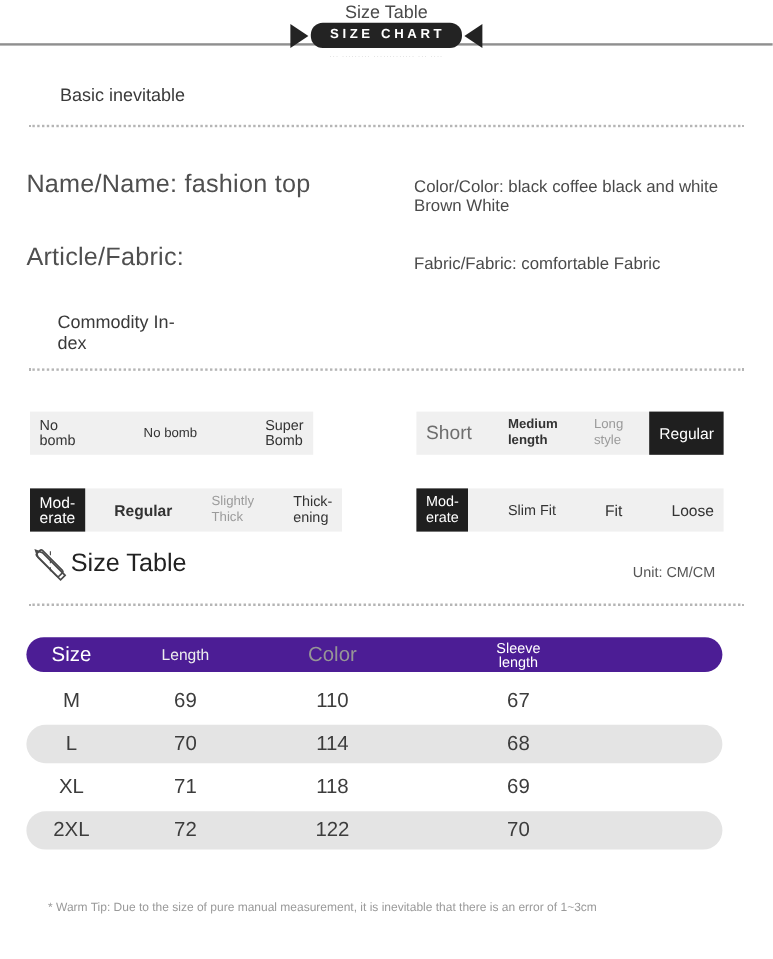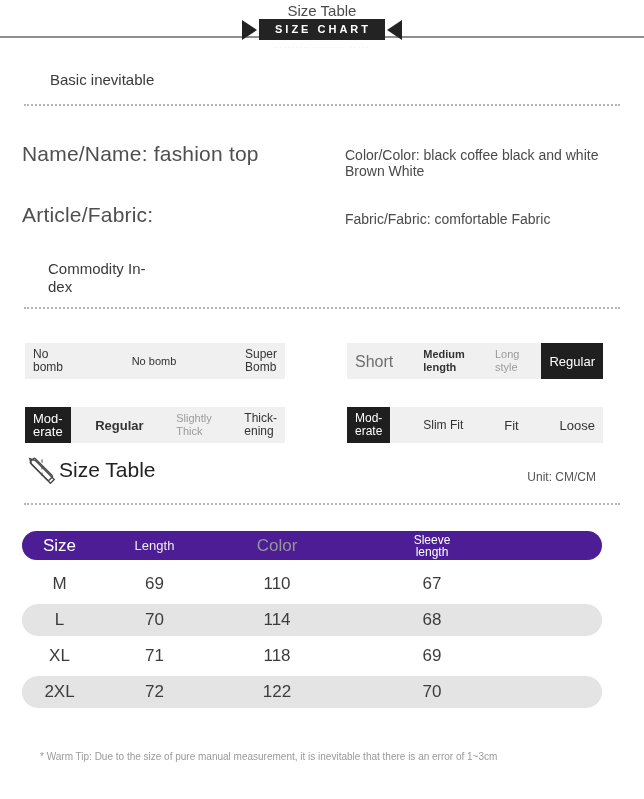--- a/index.html
+++ b/index.html
@@ -28,21 +28,21 @@
   .ribbon{
     position:absolute;top:19px;left:50%;transform:translateX(-50%);
     display:flex;align-items:center;z-index:2;
   }
   .ribbon .tail{width:0;height:0;border-top:10px solid transparent;border-bottom:10px solid transparent;}
   .ribbon .tail.left{border-left:15px solid #232323;margin-right:2px;}
   .ribbon .tail.right{border-right:15px solid #232323;margin-left:2px;}
   .ribbon .band{
     background:#232323;color:#fff;
     font-size:11px;font-weight:bold;letter-spacing:3px;
-    padding:4px 14px 4px 16px;line-height:13px;white-space:nowrap;
+    padding:4px 14px 4px 16px;line-height:13px;white-space:nowrap;border-radius:10px;
   }
   .fine-print{
     position:absolute;top:44px;left:0;width:100%;
     text-align:center;font-size:5px;color:#c9c9c9;letter-spacing:1px;
   }
 
   
   .section-title{
     position:absolute;left:50px;top:71px;
     font-size:15px;color:#3a3a3a;
@@ -68,21 +68,21 @@
   .commodity{
     position:absolute;left:48px;top:260px;width:120px;
     font-size:15px;color:#3a3a3a;line-height:18px;
   }
 
   
   .optbar{
     position:absolute;height:36px;background:#f0f0f0;
     display:flex;align-items:stretch;justify-content:space-between;
   }
-  .bar-r1l{top:343px;left:25px;width:260px;}
+  .bar-r1l{top:343px;left:25px;width:236px;}
   .bar-r1r{top:343px;left:347px;width:256px;}
   .bar-r2l{top:407px;left:25px;width:260px;}
   .bar-r2r{top:407px;left:347px;width:256px;}
   .chip{
     display:flex;align-items:center;justify-content:center;
     padding:0 8px;font-size:12px;color:#333;line-height:13px;text-align:left;
   }
   .chip.sel{background:#1f1f1f;color:#fff;}
   .chip.lg{font-size:16px;color:#6e6e6e;}
   .chip.md{font-size:13px;}

